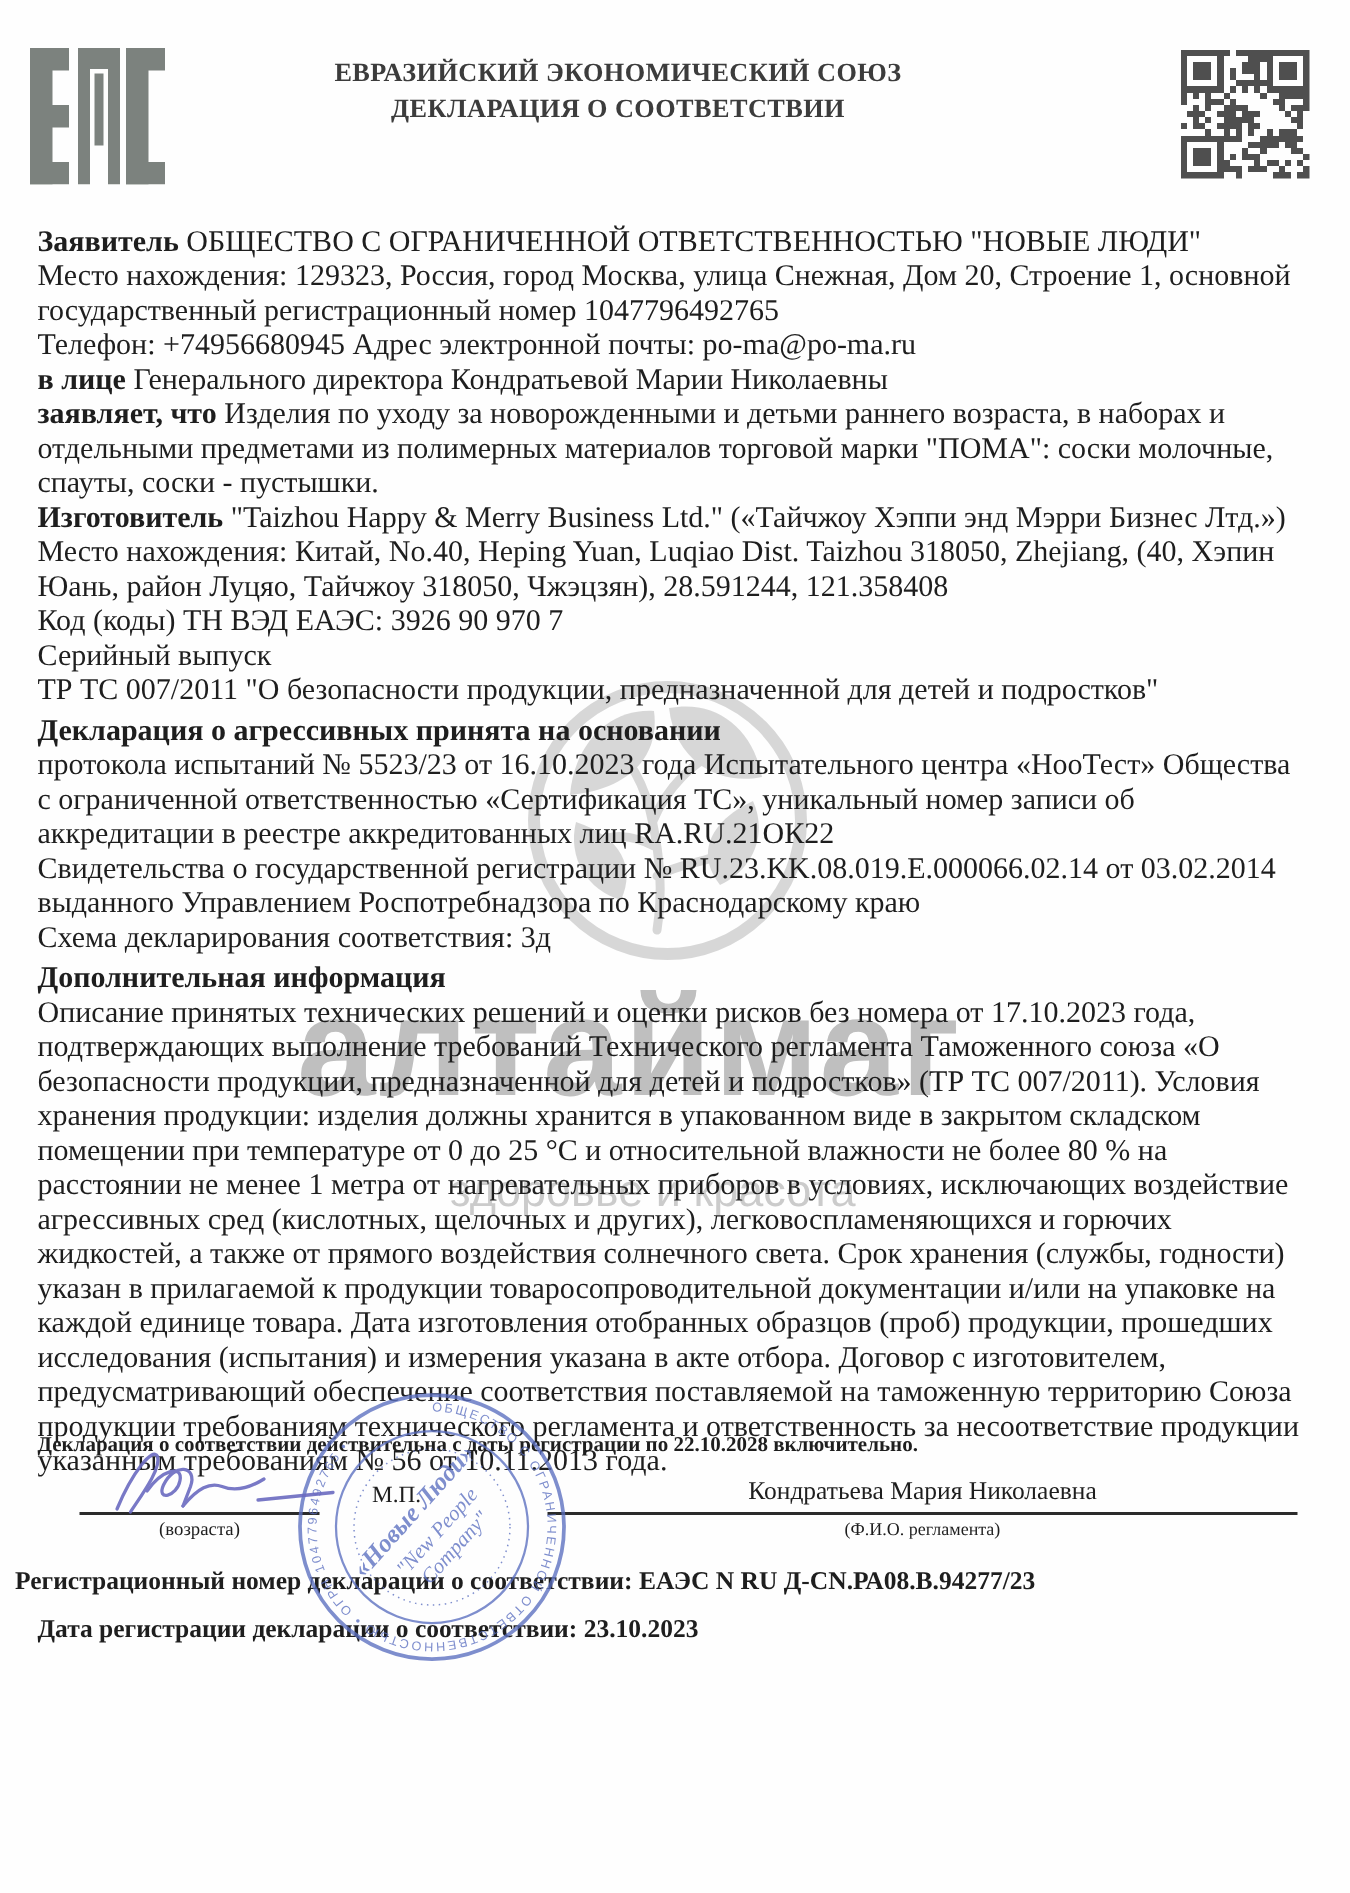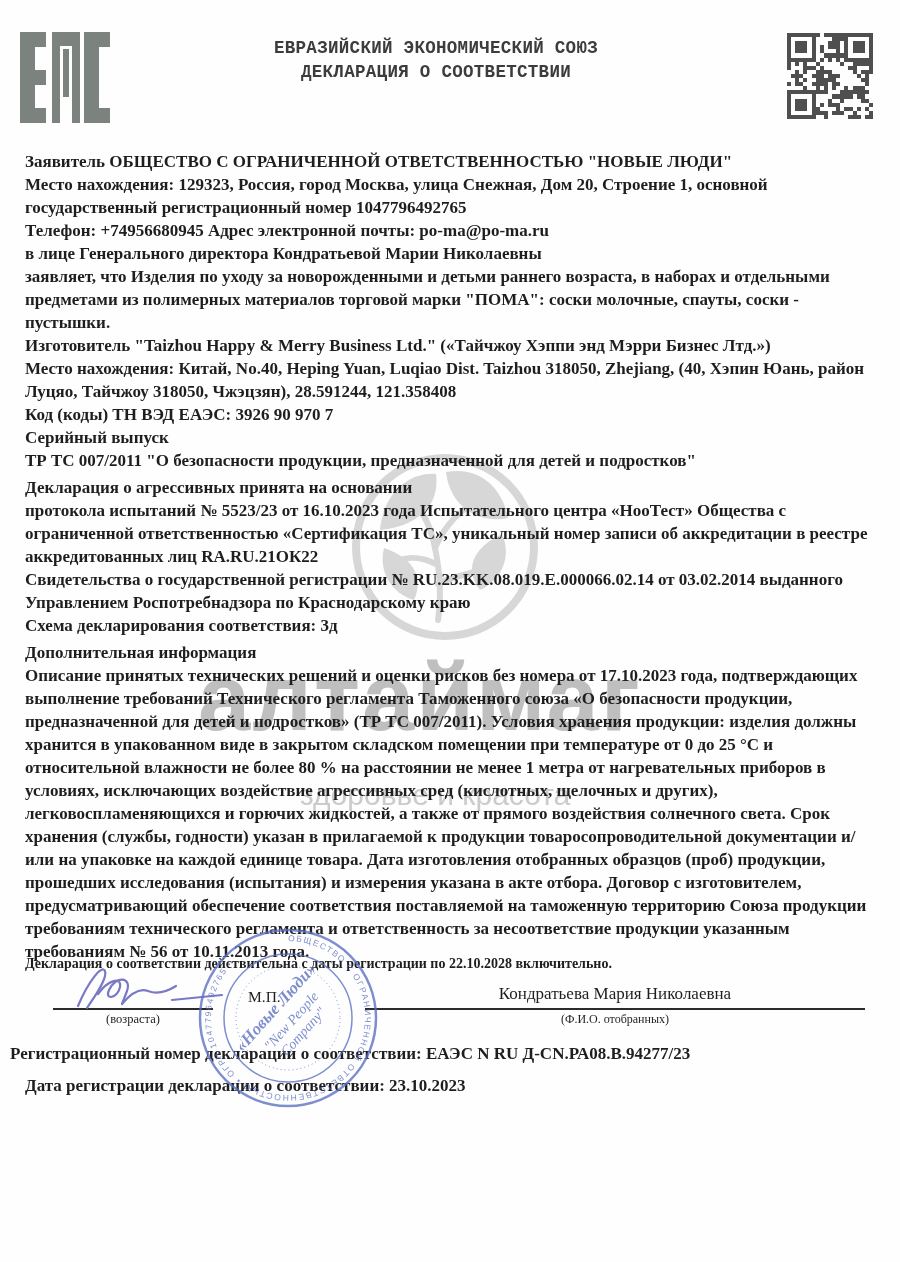--- a/index.html
+++ b/index.html
@@ -3,35 +3,35 @@
 <meta charset="utf-8">
 <style>
   html,body{margin:0;padding:0;background:#e8e8e8;}
   .page{
     position:relative;width:900px;height:1262px;background:#fefefe;
     font-family:"Liberation Serif",serif;color:#1e1e1e;overflow:hidden;
     margin:0 auto;
   }
   
   .eac-logo{position:absolute;left:20px;top:32px;width:90px;height:91px;}
-  .doc-title{position:absolute;left:136px;top:36px;width:600px;text-align:center;
-    font-family:Liberation Mono, monospace;font-weight:bold;font-size:17.5px;
+  .doc-title{position:absolute;left:112px;top:36px;width:600px;text-align:center;
+    font-family:Liberation Serif, serif;font-weight:bold;font-size:17.5px;
     line-height:24px;color:#3c3c3c;letter-spacing:.3px;}
   .qr{position:absolute;left:787px;top:33px;width:86px;height:86px;}
   
   .wm-tree{position:absolute;left:350px;top:452px;width:190px;height:190px;z-index:1;}
   .wm-big{position:absolute;left:198px;top:644px;z-index:1;
     font-family:"Liberation Sans",sans-serif;font-weight:bold;font-size:94px;
     letter-spacing:2px;color:rgba(128,128,128,.50);white-space:nowrap;}
   .wm-small{position:absolute;left:300px;top:778px;z-index:1;
     font-family:"Liberation Sans",sans-serif;font-size:30px;
     color:rgba(160,160,160,.55);white-space:nowrap;}
   
   .body-text{position:absolute;left:25px;top:150px;width:848px;z-index:2;
-    font-size:17px;line-height:23px;font-weight:bold;}
+    font-size:20px;line-height:23px;}
   .ln{margin:0;}
   .gap{margin-top:4px;}
   
   .validity{position:absolute;left:25px;top:956px;width:848px;z-index:2;
     font-weight:bold;font-size:14px;}
   .sig-scribble{position:absolute;left:70px;top:960px;width:170px;height:56px;z-index:4;}
   .sig-line-left{position:absolute;left:53px;top:1008px;width:160px;border-top:2px solid #2b2b2b;z-index:3;}
   .sig-caption{position:absolute;left:53px;top:1012px;width:160px;text-align:center;
     font-size:12.5px;z-index:3;}
   .mp-label{position:absolute;left:248px;top:988px;font-size:15.5px;z-index:4;}
@@ -358,21 +358,21 @@
       <path d="M28,34 C38,20 52,16 50,27 C48,38 34,41 39,30 C46,15 62,17 57,31 L52,44"></path>
       <path d="M52,44 C62,32 70,28 78,31 C88,35 98,31 106,26"></path>
       <path d="M102,40 L152,35"></path>
     </g>
   </svg>
   <div class="sig-line-left"></div>
   <div class="sig-caption">(возраста)</div>
   <div class="mp-label">М.П.</div>
   <div class="applicant-name">Кондратьева Мария Николаевна</div>
   <div class="sig-line-right"></div>
-  <div class="name-caption">(Ф.И.О. отобранных)</div>
+  <div class="name-caption">(Ф.И.О. регламента)</div>
 
   <svg class="stamp" viewBox="0 0 182 182">
     <defs>
       <path id="ringPath" d="M 91,14 A 77,77 0 1,1 90.99,14"></path>
     </defs>
     <g stroke="#5b6fc0" fill="none">
       <circle cx="91" cy="91" r="88" stroke-width="2.5"></circle>
       <circle cx="91" cy="91" r="64" stroke-width="1.5"></circle>
       <circle cx="91" cy="91" r="52" stroke-width="1" stroke-dasharray="1,3"></circle>
     </g>

